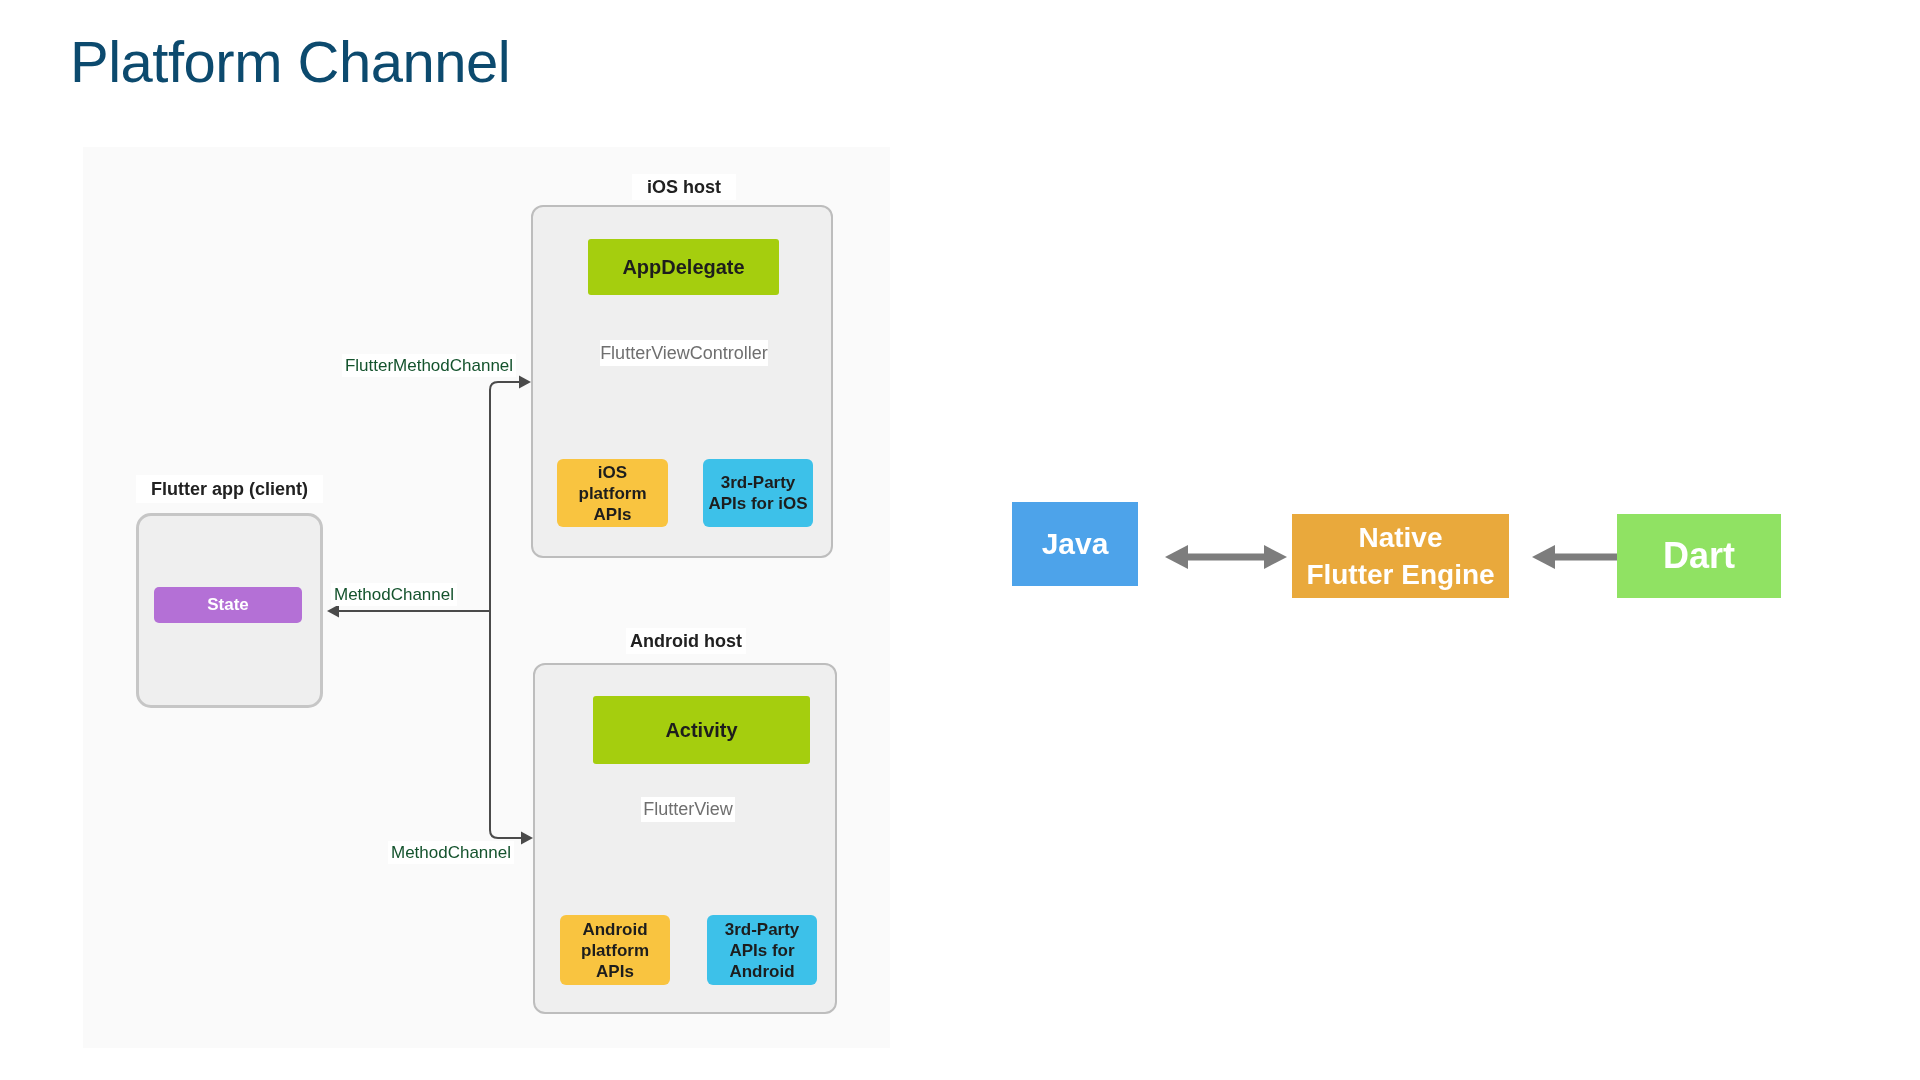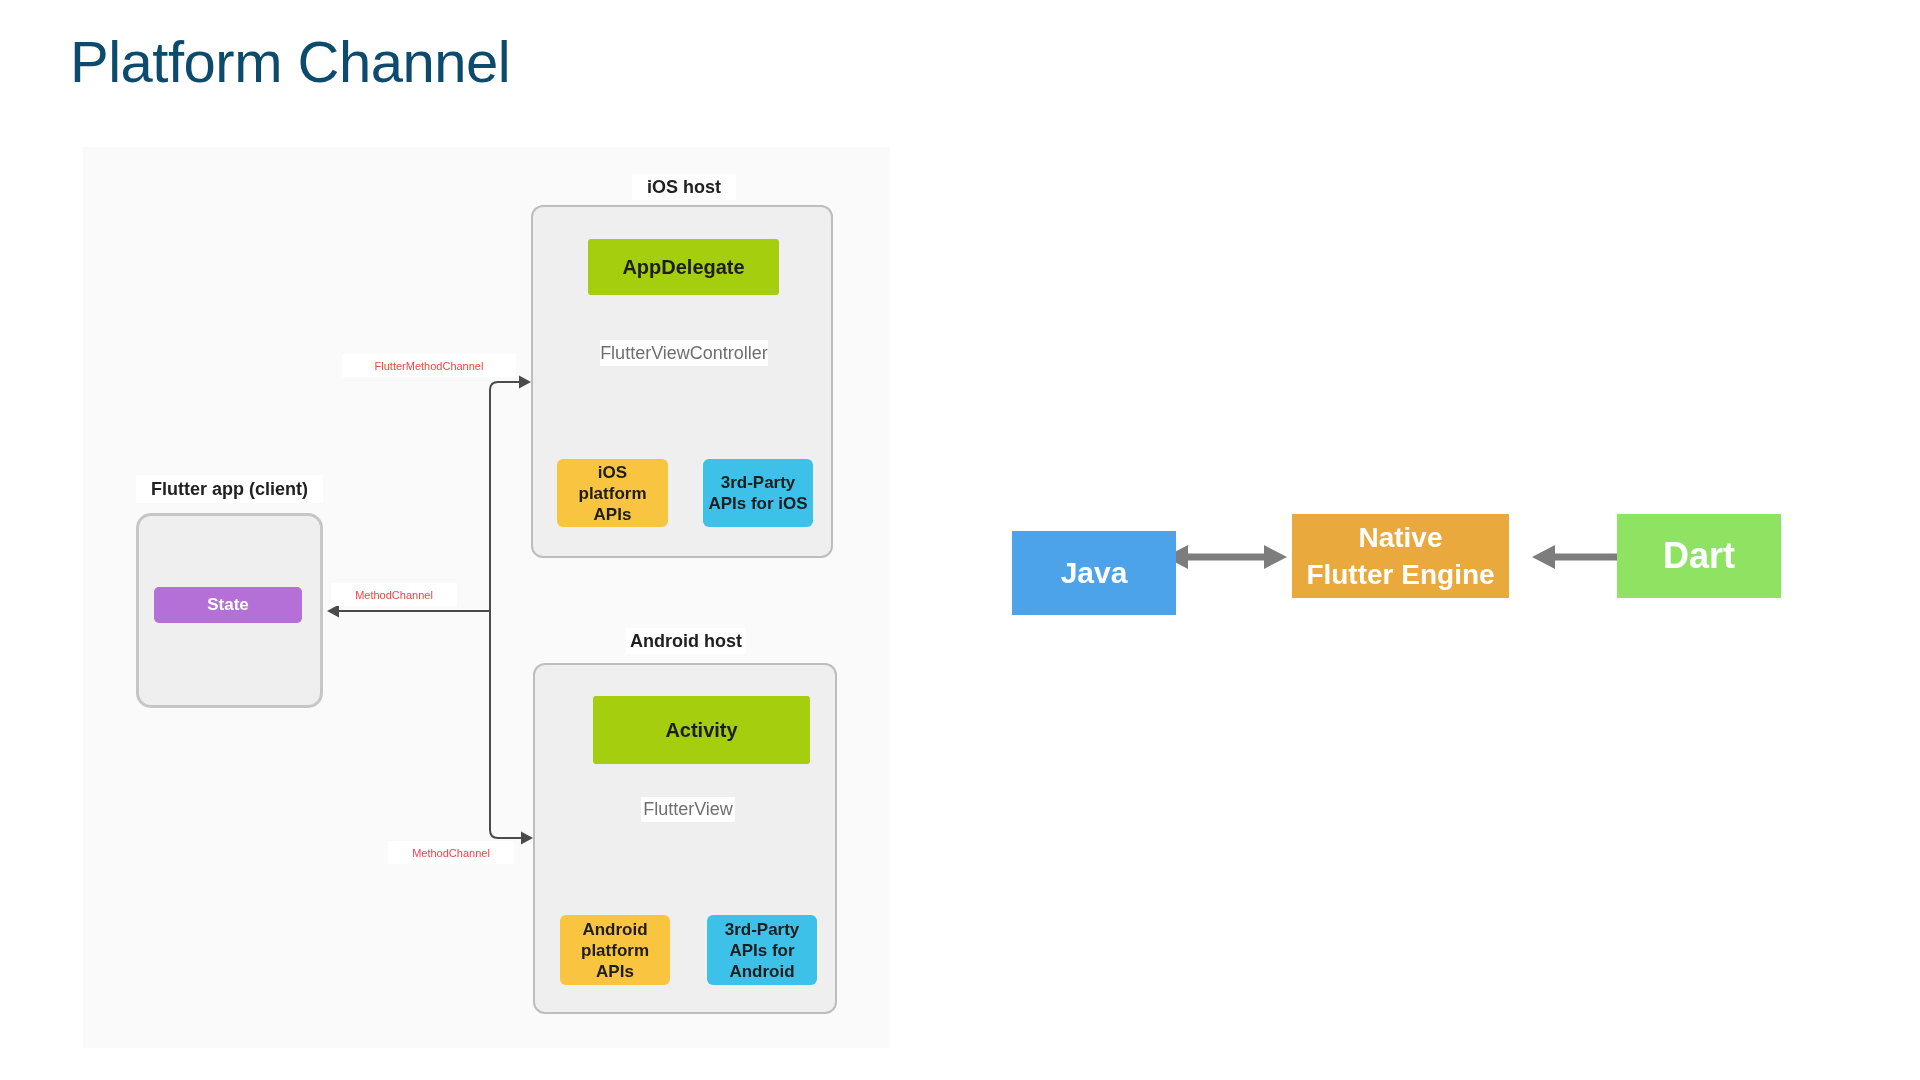--- a/index.html
+++ b/index.html
@@ -27,21 +27,21 @@
           z-index:5; }
   .host-label { font-size:18px; font-weight:700; color:#212121; }
   .ios-host-label     { left:632px; top:174px; width:104px; height:26px; }
   .android-host-label { left:626px; top:628px; width:120px; height:26px; }
   .app-label          { left:136px; top:475px; width:187px; height:28px; }
 
   .gray-label { font-size:18px; color:#6F6F6F; }
   .fvc-label  { left:600px; top:340px; width:168px; height:26px; }
   .fv-label   { left:641px; top:797px; width:94px;  height:25px; }
 
-  .channel-label { font-size:11px; color:#ef4444; }
+  .channel-label { font-size:17px; color:#14532d; }
   .fmc-label { left:342px; top:354px; width:174px; height:23px; }
   .mc-mid-label { left:331px; top:583px; width:126px; height:23px; }
   .mc-bot-label { left:388px; top:841px; width:126px; height:23px; }
 
   
   .green-box { background:#A5CE0E; border-radius:3px; z-index:4;
                display:flex; align-items:center; justify-content:center;
                font-size:20px; font-weight:700; color:#1D1D1D; }
   .appdelegate-box { left:588px; top:239px; width:191px; height:56px; }
   .activity-box    { left:593px; top:696px; width:217px; height:68px; }
@@ -61,21 +61,21 @@
   .flutter-app-box { left:136px; top:513px; width:187px; height:195px;
                      background:#EFEFEF; border:3px solid #C6C6C6; border-radius:15px;
                      z-index:3; }
   .state-box { left:154px; top:587px; width:148px; height:36px; background:#B470D6;
                border-radius:5px; z-index:4; display:flex; align-items:center;
                justify-content:center; font-size:17px; font-weight:700; color:#FFFFFF; }
 
   
   .engine-box { z-index:3; display:flex; flex-direction:column; align-items:center;
                 justify-content:center; color:#FFFFFF; font-weight:600; text-align:center; }
-  .java-box { left:1012px; top:531px; width:164px; height:84px; background:#4DA3EA;
+  .java-box { left:1012px; top:502px; width:126px; height:84px; background:#4DA3EA;
               font-size:30px; }
   .native-box { left:1292px; top:514px; width:217px; height:84px; background:#E9A93C;
                 font-size:28px; line-height:37px; }
   .dart-box { left:1617px; top:514px; width:164px; height:84px; background:#90E263;
               font-size:36px; }
 
   .thin-line { stroke:#4A4A4A; stroke-width:2; fill:none; }
   .thin-head { fill:#4A4A4A; stroke:none; }
   .thick-line { stroke:#7D7D7D; stroke-width:7; fill:none; }
   .thick-head { fill:#7D7D7D; stroke:none; }

